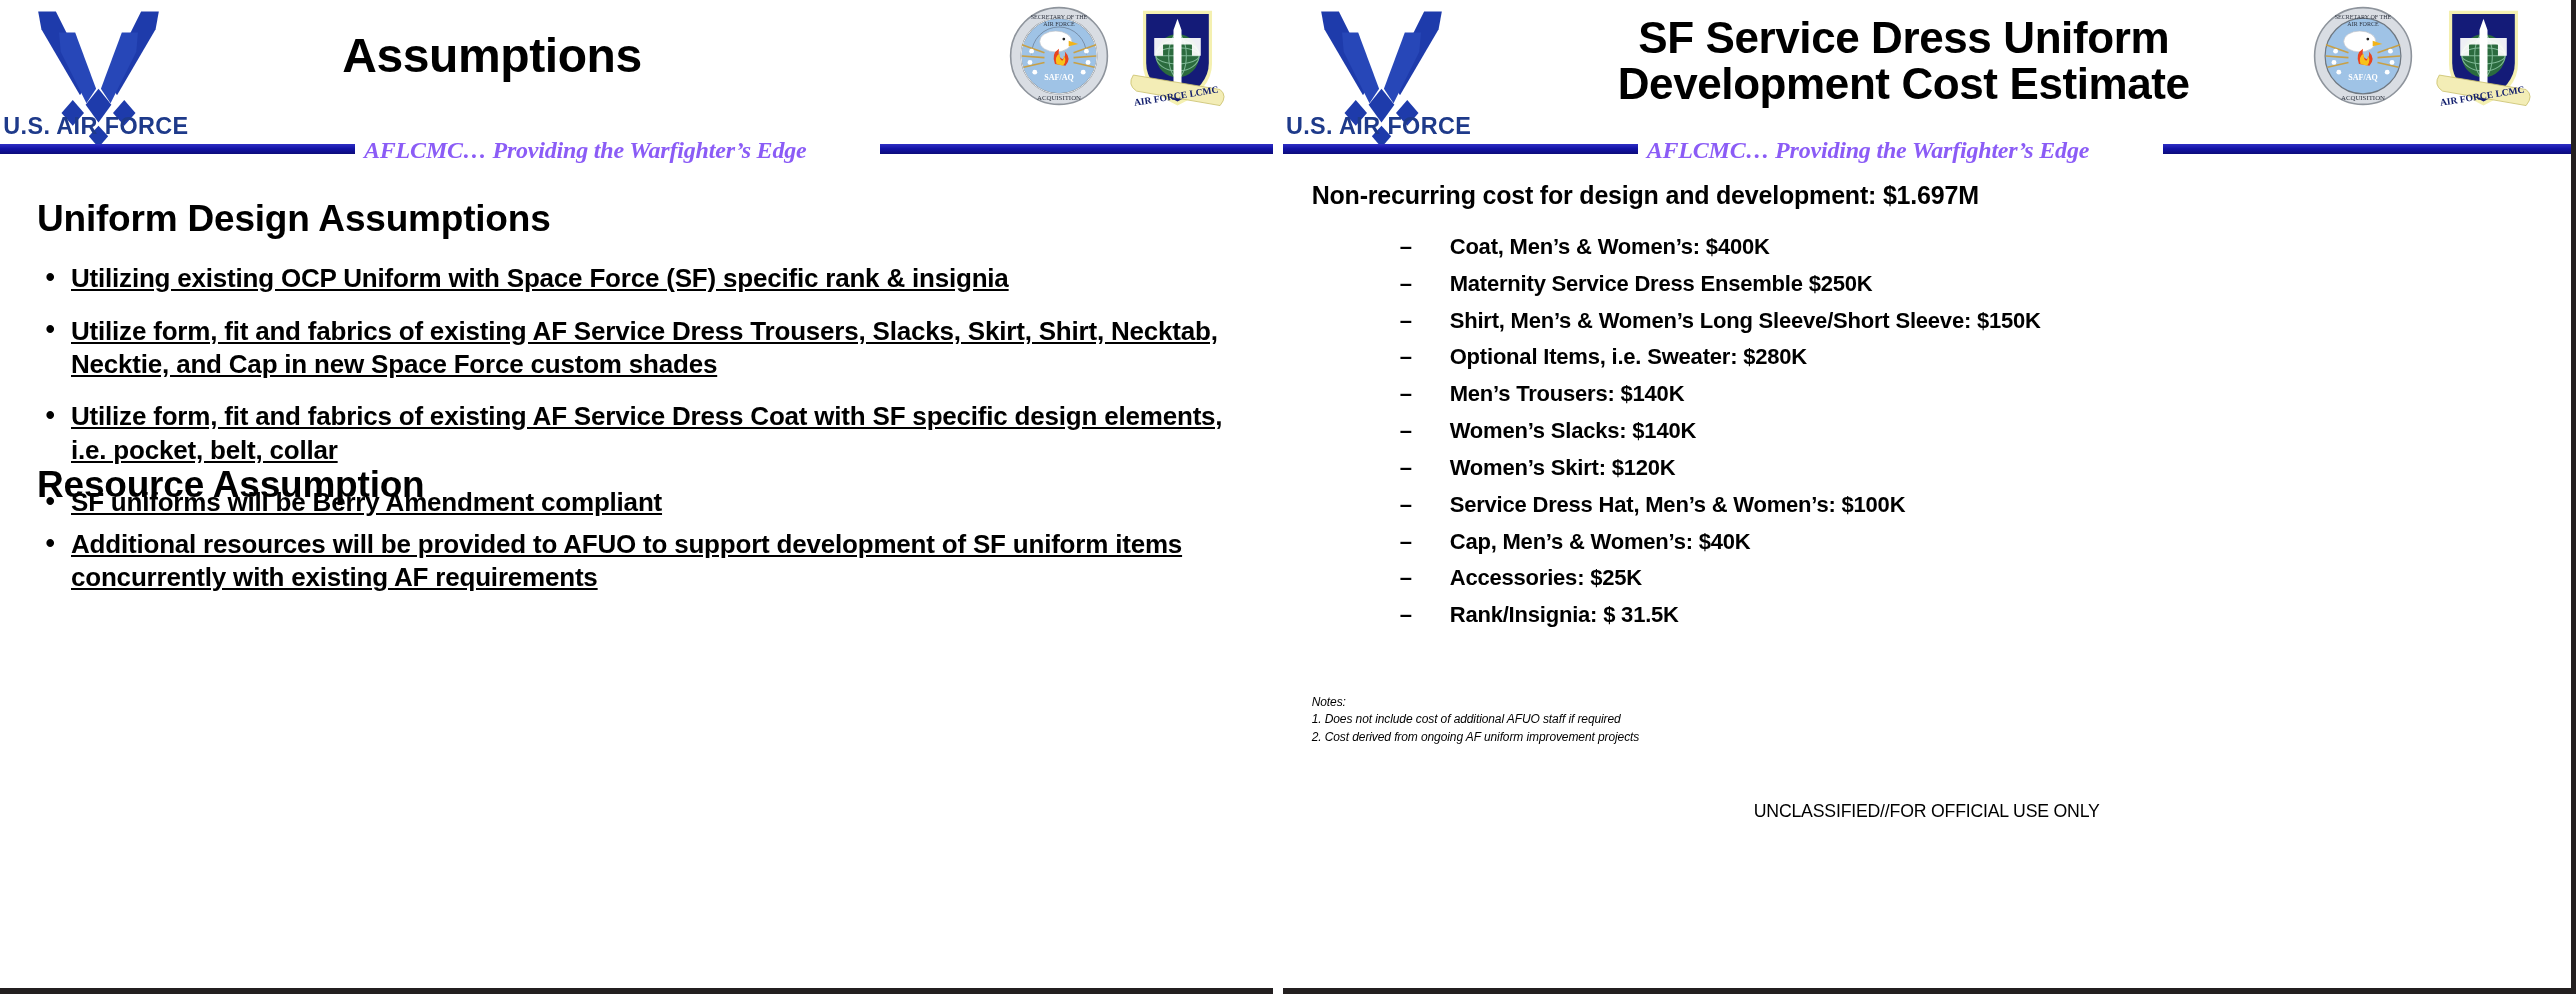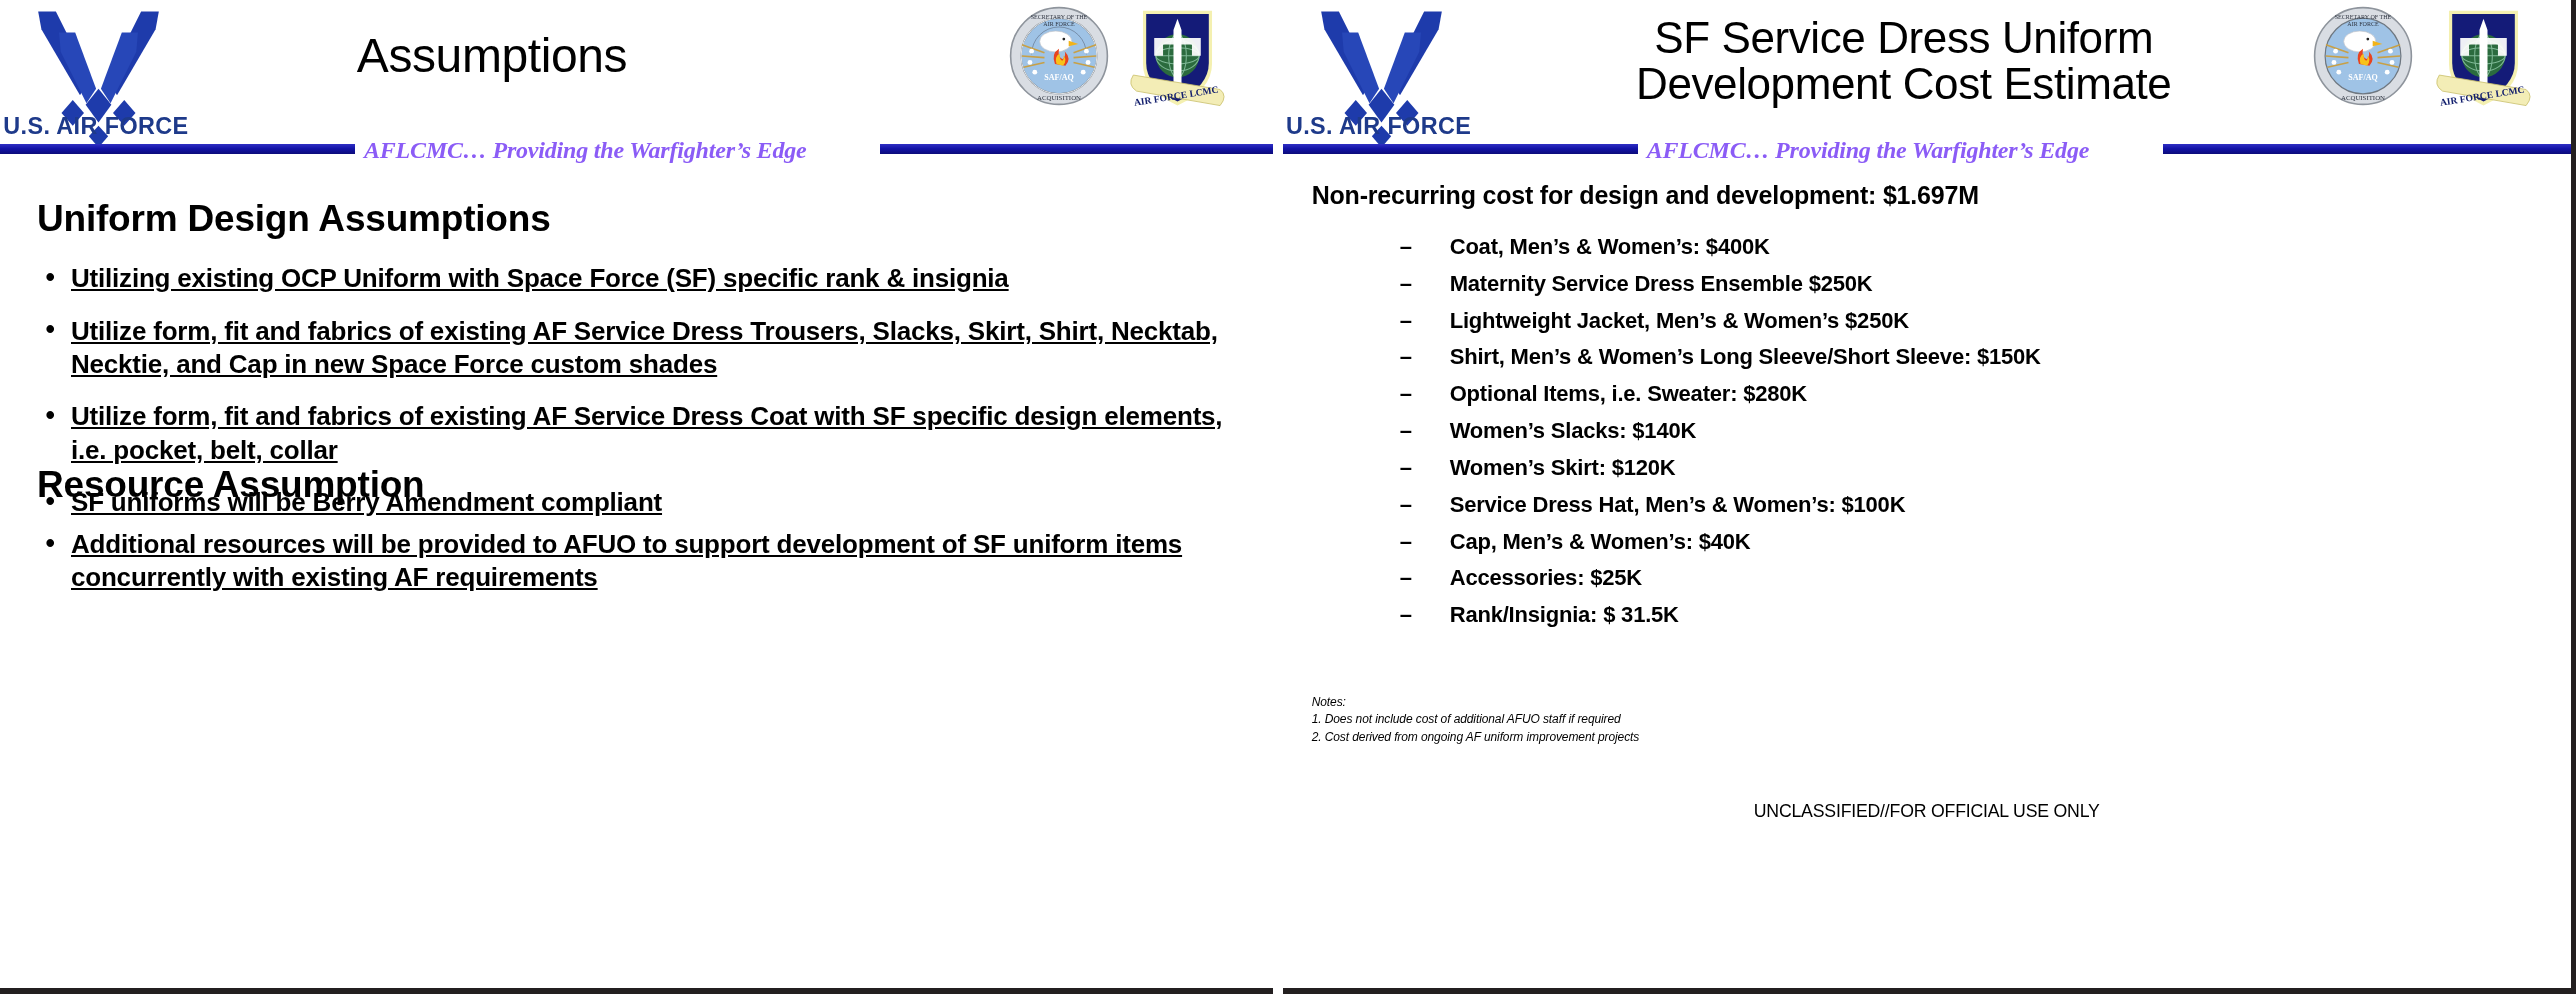--- a/index.html
+++ b/index.html
@@ -20,21 +20,21 @@
   
   .hdr{position:relative;height:158px;}
   .usaf-logo{position:absolute;left:6.4px;top:4.8px;width:185px;height:145px;}
   .usaf-wordmark{
     position:absolute;left:3.2px;top:113px;
     font-size:23.4px;font-weight:bold;letter-spacing:0.4px;
     color:#1e3a8a;font-family:"Liberation Sans",sans-serif;
   }
   .slide-title{
     position:absolute;text-align:center;color:#000000;
-    font-weight:normal;font-family:"Liberation Sans",sans-serif;
+    font-weight:bold;font-family:"Liberation Sans",sans-serif;
     line-height:1.06;letter-spacing:-0.4px;
   }
   .title-left{left:242px;top:31px;width:500px;font-size:48px;}
   .title-right{left:242px;top:14.5px;width:758px;font-size:44px;}
 
   .seal{position:absolute;top:6.4px;}
   .seal-safaq{width:100px;height:100px;}
   .seal-lcmc{width:105px;height:106px;}
 
   
@@ -271,23 +271,23 @@
         <div class="rule-seg" style="left:880px;width:413px;"></div>
       </div>
     </div>
 
     <div class="body-right">
       <div class="lead">Non-recurring cost for design and development: $1.697M</div>
 
       <ul class="dash">
         <li>Coat, Men’s &amp; Women’s: $400K</li>
         <li>Maternity Service Dress Ensemble $250K</li>
-        <li>Lightweight Jacket, Men’s &amp; Women’s $250K</li>
         <li>Shirt, Men’s &amp; Women’s Long Sleeve/Short Sleeve: $150K</li>
         <li>Optional Items, i.e. Sweater: $280K</li>
+        <li>Men’s Trousers: $140K</li>
         <li>Women’s Slacks: $140K</li>
         <li>Women’s Skirt: $120K</li>
         <li>Service Dress Hat, Men’s &amp; Women’s: $100K</li>
         <li>Cap, Men’s &amp; Women’s: $40K</li>
         <li>Accessories: $25K</li>
         <li>Rank/Insignia: $ 31.5K</li>
       </ul>
 
       <div class="notes">
         <div>Notes:</div>

